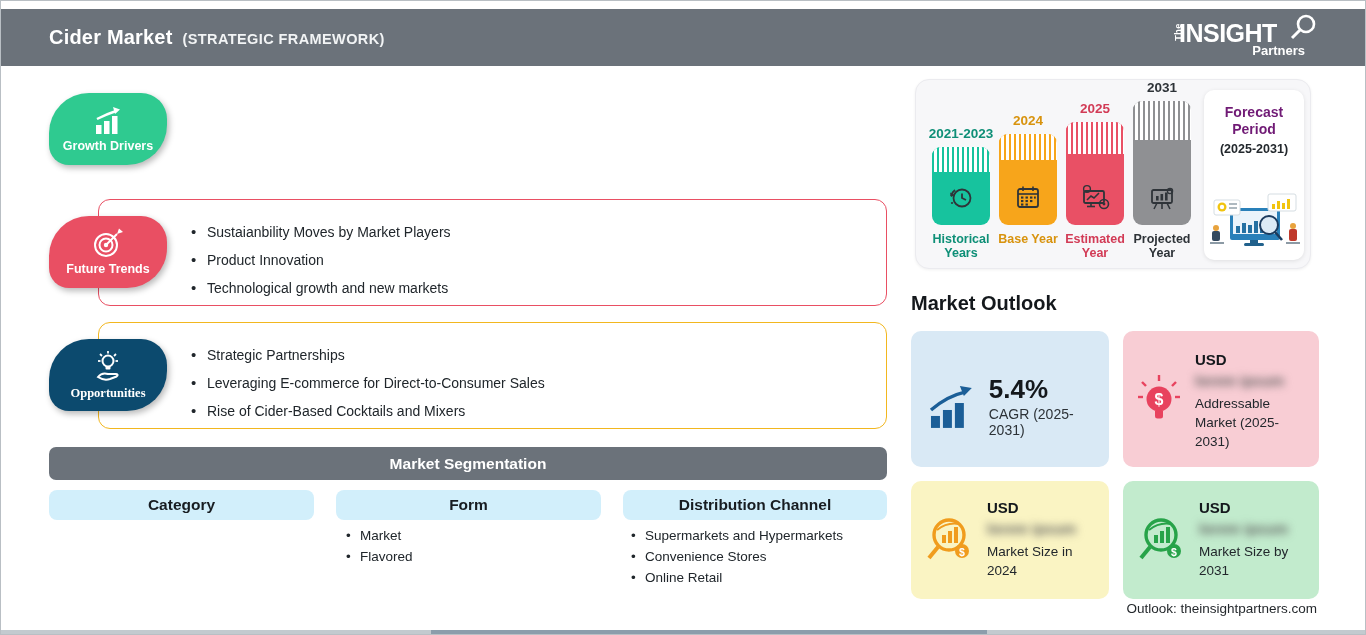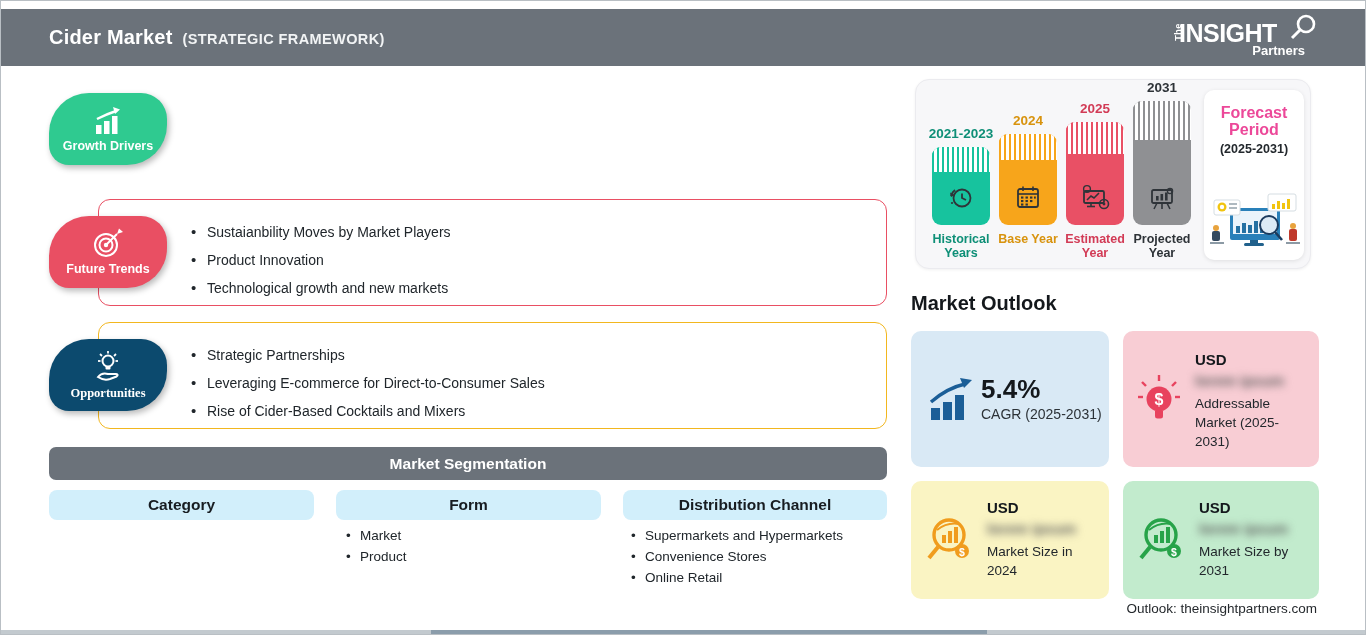--- a/index.html
+++ b/index.html
@@ -34,32 +34,32 @@
   .seg-list li::before { content:"•"; position:absolute; left:0; color:#20262b; }
 
   
   .years-panel { position:absolute; left:914px; top:78px; width:396px; height:190px; background:#f7f7f9; border:1px solid #ebebef; border-radius:14px; box-shadow:0 1px 3px rgba(0,0,0,.06); }
   .year-bar { position:absolute; width:58px; border-radius:9px; }
   .year-stripes { position:absolute; top:0; left:0; right:0; border-radius:9px 9px 0 0; }
   .year-num { position:absolute; width:90px; text-align:center; font-size:13.5px; font-weight:bold; }
   .year-caption { position:absolute; top:152px; width:66px; text-align:center; font-size:12.5px; font-weight:bold; line-height:14px; }
   .year-icon { position:absolute; left:50%; transform:translateX(-50%); }
   .forecast-card { position:absolute; left:288px; top:10px; width:100px; height:170px; background:#fff; border-radius:10px; box-shadow:0 1px 4px rgba(0,0,0,.10); text-align:center; padding-top:14px; }
-  .forecast-title { font-size:16px; font-weight:bold; color:#ec4899; line-height:17px;text-align:center; }
+  .forecast-title { font-size:14px; font-weight:bold; color:#701a75; line-height:17px;text-align:center; }
   .forecast-range { font-size:12.5px; font-weight:600; color:#23282d; margin-top:4px; }
   .forecast-illustration { position:absolute; left:2px; bottom:6px; }
 
   
   .outlook-title { position:absolute; left:910px; top:291px; font-size:20px; font-weight:bold; color:#14181c; }
   .card { position:absolute; border-radius:10px; }
   .card-cagr { left:910px; top:330px; width:198px; height:136px; background:#d9e9f5; }
   .card-pink { left:1122px; top:330px; width:196px; height:136px; background:#f8cdd4; }
   .card-yellow { left:910px; top:480px; width:198px; height:118px; background:#faf4c3; }
   .card-green { left:1122px; top:480px; width:196px; height:118px; background:#c2ebcd; }
-  .cagr-row { display:flex; align-items:center; gap:4px; padding:44px 0 0 16px; }
+  .cagr-row { display:flex; align-items:center; gap:12px; padding:44px 0 0 16px; }
   .cagr-value { font-size:26px; font-weight:bold; color:#14181c; line-height:28px; }
   .cagr-label { font-size:14px; color:#2c3237; margin-top:3px; }
   .card-flex { display:flex; gap:12px; padding:20px 10px 0 12px; }
   .card-yellow .card-flex, .card-green .card-flex { padding-top:18px; }
   .card-icon-col { flex:0 0 48px; display:flex; align-items:center; justify-content:center; }
   .card-text-col { flex:1; }
   .card-currency { font-size:15px; font-weight:bold; color:#14181c; margin-bottom:4px; }
   .card-blur { font-size:15px; font-weight:bold; color:#5c5c5c; filter:blur(4px); margin-bottom:5px; white-space:nowrap; }
   .card-label { font-size:13.5px; color:#22272c; line-height:19px; }
 
@@ -140,21 +140,21 @@
   </div>
 
   <div class="seg-bar">
     <span class="seg-bar-title">Market Segmentation</span>
   </div>
   <div class="seg-header" style="left:48px; width:265px;">Category</div>
   <div class="seg-header" style="left:335px; width:265px;">Form</div>
   <div class="seg-header" style="left:622px; width:264px;">Distribution Channel</div>
   <ul class="seg-list" style="left:345px;">
     <li>Market</li>
-    <li>Product</li>
+    <li>Flavored</li>
   </ul>
   <ul class="seg-list" style="left:630px;">
     <li>Supermarkets and Hypermarkets</li>
     <li>Convenience Stores</li>
     <li>Online Retail</li>
   </ul>
 
   <div class="years-panel">
 
     <div class="year-num" style="left: 0px; top: 46px; color: rgb(14, 143, 119);">2021-2023</div>

